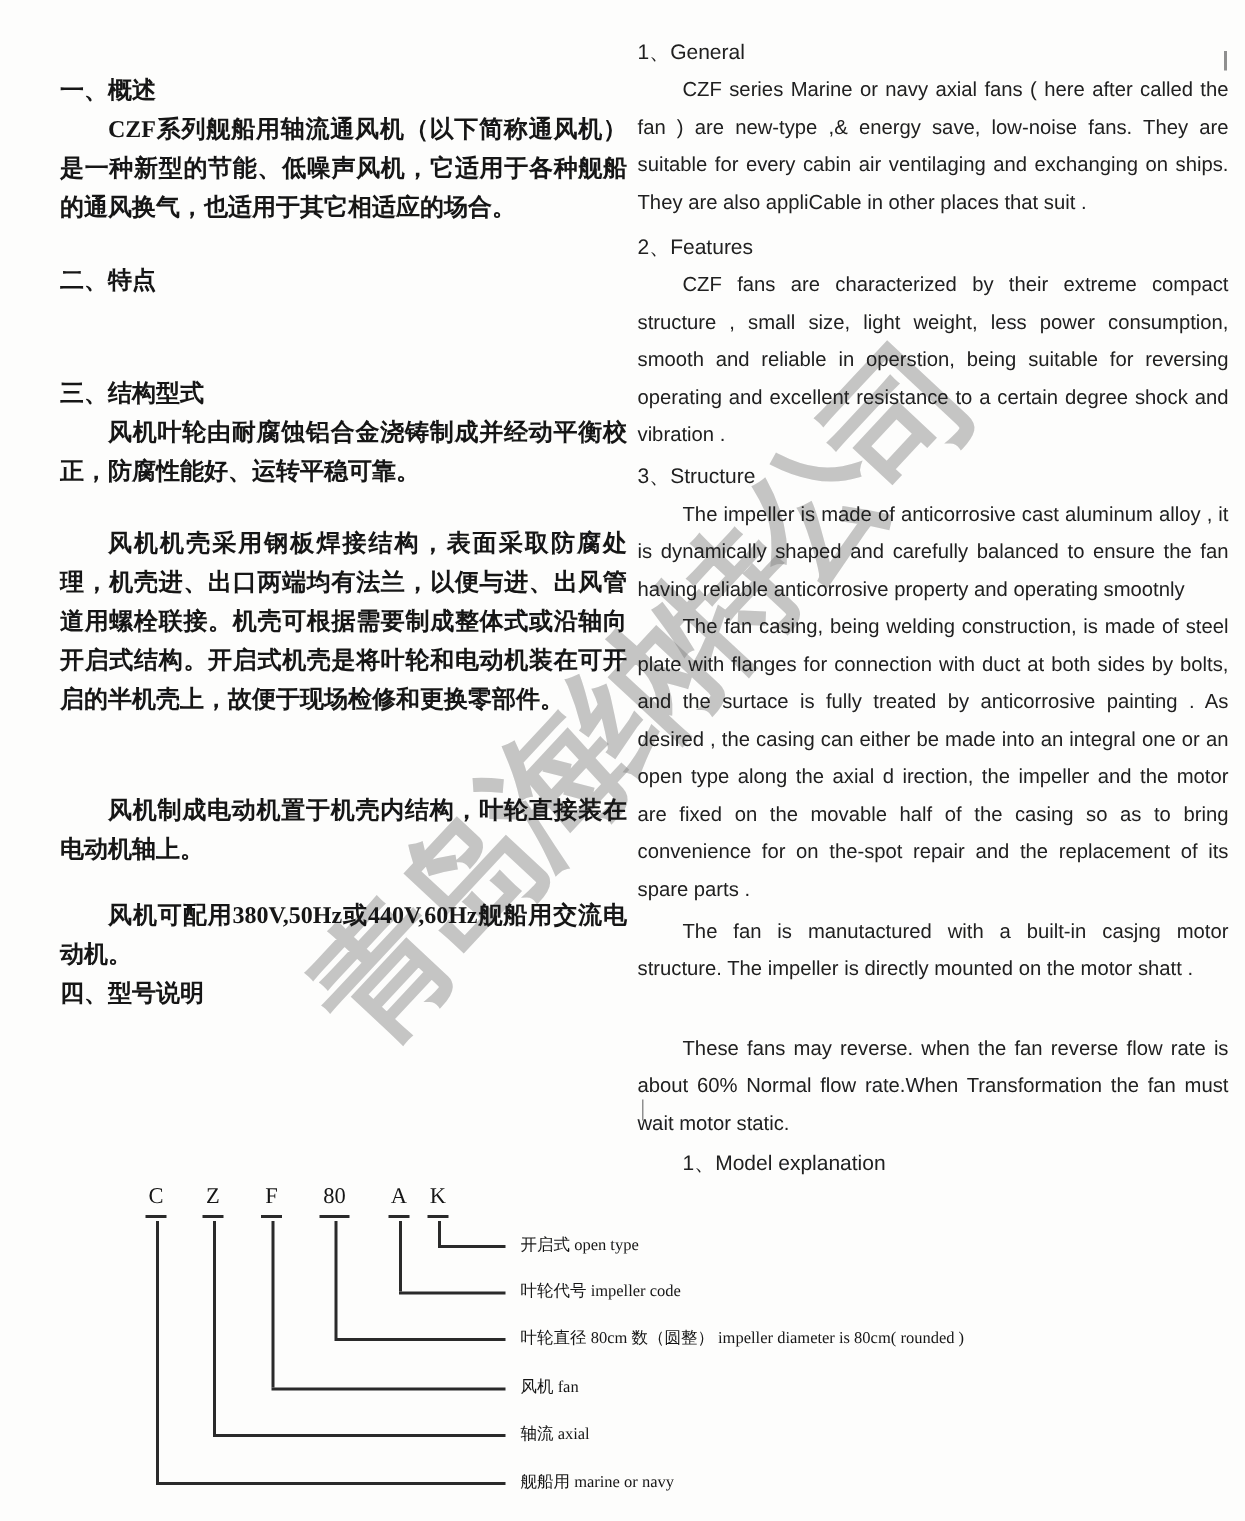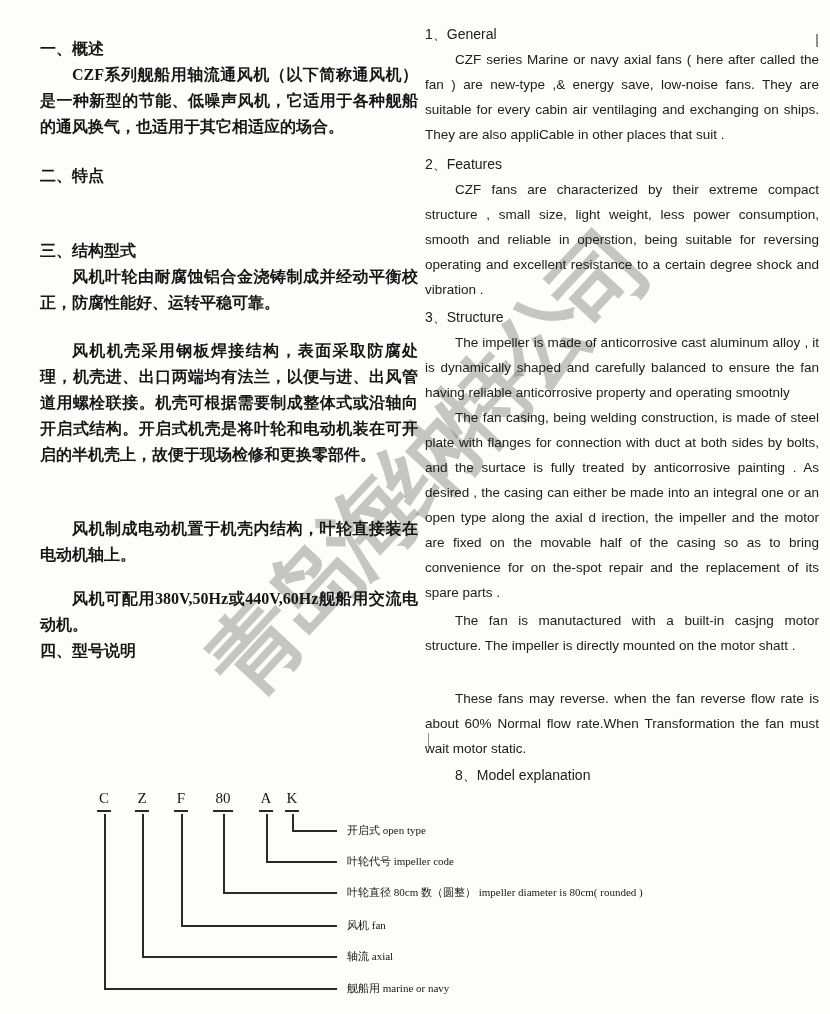--- a/index.html
+++ b/index.html
@@ -31,21 +31,21 @@
     z-index: 0;
     pointer-events: none;
   }
 
   .col { position: absolute; top: 0; z-index: 1; }
 
   
   .col-left {
     left: 40px;
     width: 378px;
-    padding-top: 36px;
+    padding-top: 48px;
     font-family: "Liberation Serif", serif;
     font-weight: bold;
     font-size: 16px;
     line-height: 26px;
     text-align: justify;
     color: #161616;
   }
   .col-left .cn-h { font-size: 16px; line-height: 26px; text-align: left; }
   .col-left p { text-indent: 32px; }
 
@@ -115,21 +115,21 @@
   <div class="col col-right">
     <div class="en-h">1、General</div>
     <p>CZF series Marine or navy axial fans ( here after called the fan ) are new-type ,&amp; energy save, low-noise fans. They are suitable for every cabin air ventilaging and exchanging on ships. They are also appliCable in other places that suit .</p>
     <div class="en-h" style="margin-top:5px">2、Features</div>
     <p>CZF fans are characterized by their extreme compact structure , small  size, light weight, less power consumption, smooth and reliable in operstion, being suitable for reversing operating and excellent resistance to a certain degree shock and vibration .</p>
     <div class="en-h" style="margin-top:3px">3、Structure</div>
     <p>The impeller is made of anticorrosive cast aluminum alloy , it is dynamically shaped and carefully balanced to ensure the fan having reliable anticorrosive property and operating smootnly</p>
     <p>The fan casing, being welding construction, is made of steel plate with flanges for connection with duct at both sides by bolts, and the surtace is fully treated by anticorrosive painting . As desired , the casing can either be made into an integral one or an open type along the axial d irection, the impeller and the motor are fixed on the movable half of the casing so as to bring convenience for on the-spot repair and the replacement of its spare parts .</p>
     <p style="margin-top:3px">The fan is manutactured with a built-in casjng motor structure. The impeller is directly mounted on the motor shatt .</p>
     <p style="margin-top:28px">These fans may reverse. when the fan reverse flow rate is about 60% Normal flow rate.When Transformation the fan must wait motor static.</p>
-    <div class="en-h indented" style="margin-top:2px">8、Model explanation</div>
+    <div class="en-h indented" style="margin-top:2px">1、Model explanation</div>
   </div>
 
   <div class="diagram">
 
     <span class="code-letter" style="left:104px">C</span>
     <span class="code-letter" style="left:142px">Z</span>
     <span class="code-letter" style="left:181px">F</span>
     <span class="code-letter" style="left:223px">80</span>
     <span class="code-letter" style="left:266px">A</span>
     <span class="code-letter" style="left:292px">K</span>

